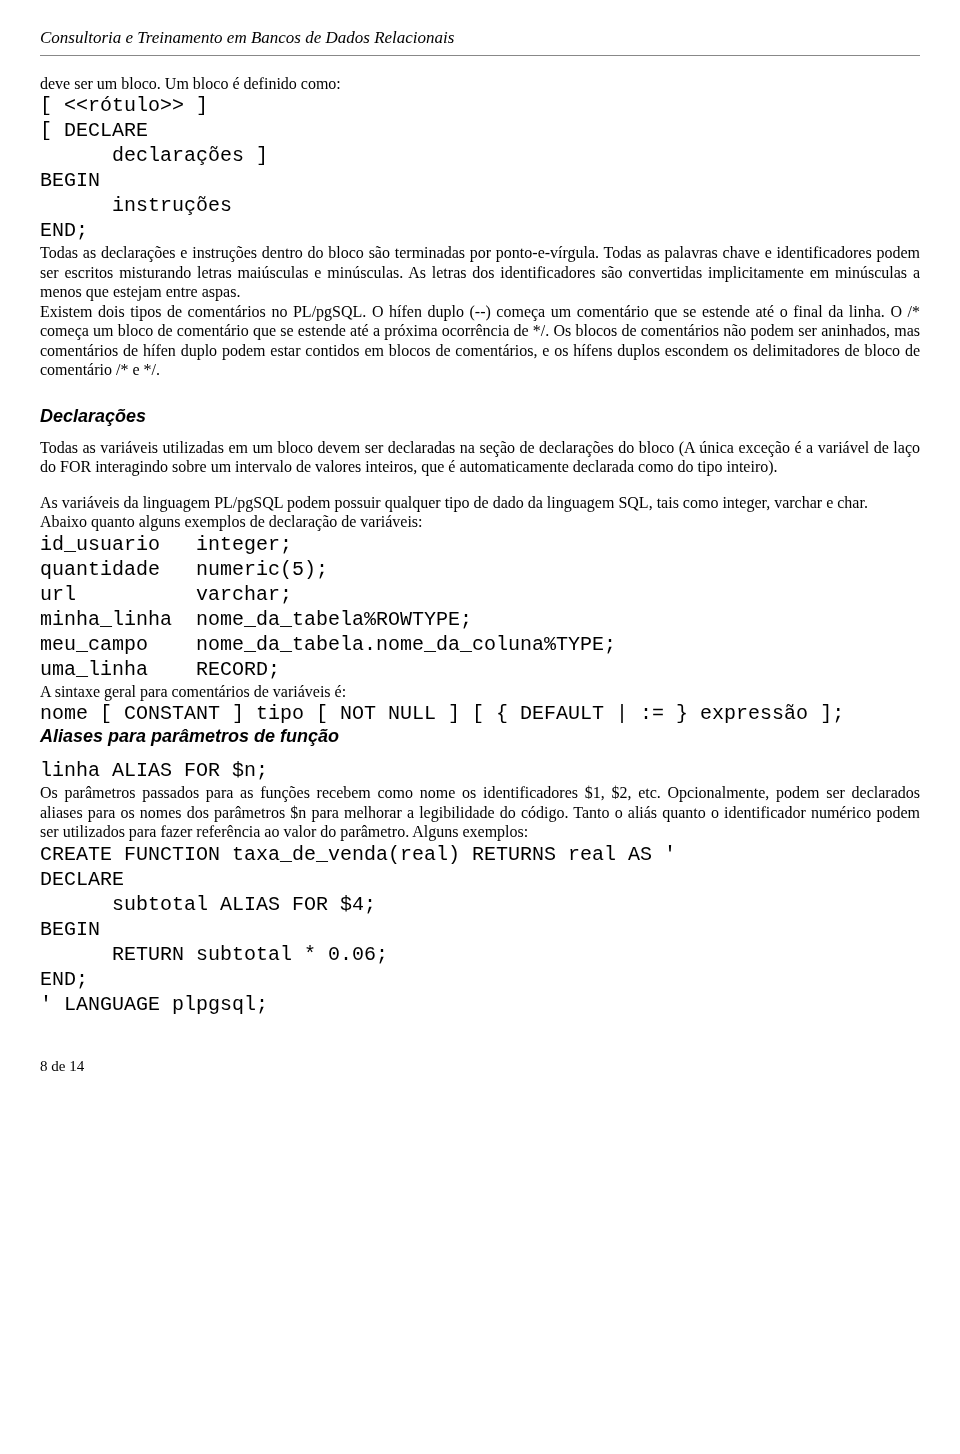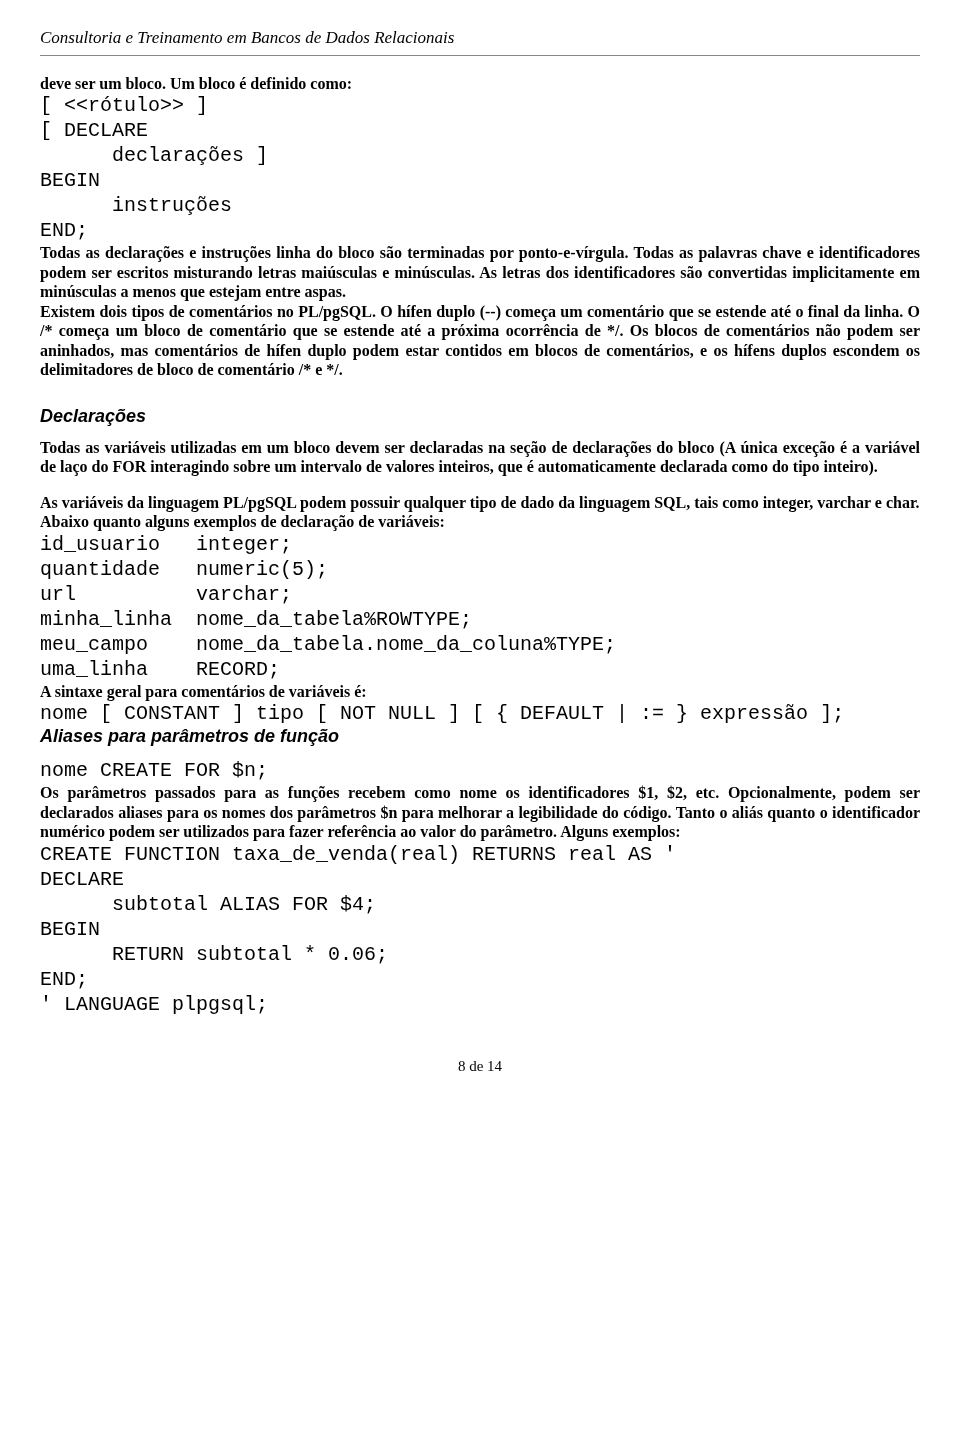--- a/index.html
+++ b/index.html
@@ -22,72 +22,70 @@
   }
   .mono {
     font-family: "Courier New", Courier, monospace;
     font-size: 20px;
     white-space: pre;
     line-height: 1.25;
   }
   .para {
     text-align: justify;
     margin: 0;
-    font-weight: bold;
   }
   .section-heading {
     font-family: Arial, Helvetica, sans-serif;
     font-weight: bold;
     font-style: italic;
     font-size: 18px;
     margin-bottom: 10px;
   }
   .footer {
     margin-top: 40px;
     font-size: 15px;
-    text-align: center;
   }
   .gap-big {
     height: 26px;
   }
 </style>
 </head>
 <body>
 
 <div class="header">Consultoria e Treinamento em Bancos de Dados Relacionais</div>
 
 <div class="para">deve ser um bloco. Um bloco é definido como:</div>
 <div class="mono">[ &lt;&lt;rótulo&gt;&gt; ]
 [ DECLARE
       declarações ]
 BEGIN
       instruções
 END;</div>
-<p class="para">Todas as declarações e instruções linha do bloco são terminadas por ponto-e-vírgula. Todas as palavras chave e identificadores podem ser escritos misturando letras maiúsculas e minúsculas. As letras dos identificadores são convertidas implicitamente em minúsculas a menos que estejam entre aspas.</p>
+<p class="para">Todas as declarações e instruções dentro do bloco são terminadas por ponto-e-vírgula. Todas as palavras chave e identificadores podem ser escritos misturando letras maiúsculas e minúsculas. As letras dos identificadores são convertidas implicitamente em minúsculas a menos que estejam entre aspas.</p>
 <p class="para">Existem dois tipos de comentários no PL/pgSQL. O hífen duplo (--) começa um comentário que se estende até o final da linha. O /* começa um bloco de comentário que se estende até a próxima ocorrência de */. Os blocos de comentários não podem ser aninhados, mas comentários de hífen duplo podem estar contidos em blocos de comentários, e os hífens duplos escondem os delimitadores de bloco de comentário /* e */.</p>
 
 <div class="gap-big"></div>
 
 <div class="section-heading">Declarações</div>
 
 <p class="para">Todas as variáveis utilizadas em um bloco devem ser declaradas na seção de declarações do bloco (A única exceção é a variável de laço do FOR interagindo sobre um intervalo de valores inteiros, que é automaticamente declarada como do tipo inteiro).</p>
 <p class="para" style="margin-top:16px">As variáveis da linguagem PL/pgSQL podem possuir qualquer tipo de dado da linguagem SQL, tais como integer, varchar e char.</p>
 <div class="para">Abaixo quanto alguns exemplos de declaração de variáveis:</div>
 <div class="mono">id_usuario   integer;
 quantidade   numeric(5);
 url          varchar;
 minha_linha  nome_da_tabela%ROWTYPE;
 meu_campo    nome_da_tabela.nome_da_coluna%TYPE;
 uma_linha    RECORD;</div>
 <div class="para">A sintaxe geral para comentários de variáveis é:</div>
 <div class="mono">nome [ CONSTANT ] tipo [ NOT NULL ] [ { DEFAULT | := } expressão ];</div>
 
 <div class="section-heading">Aliases para parâmetros de função</div>
 
-<div class="mono">nome CREATE FOR $n;</div>
+<div class="mono">linha ALIAS FOR $n;</div>
 <p class="para">Os parâmetros passados para as funções recebem como nome os identificadores $1, $2, etc. Opcionalmente, podem ser declarados aliases para os nomes dos parâmetros $n para melhorar a legibilidade do código. Tanto o aliás quanto o identificador numérico podem ser utilizados para fazer referência ao valor do parâmetro. Alguns exemplos:</p>
 <div class="mono">CREATE FUNCTION taxa_de_venda(real) RETURNS real AS '
 DECLARE
       subtotal ALIAS FOR $4;
 BEGIN
       RETURN subtotal * 0.06;
 END;
 ' LANGUAGE plpgsql;</div>
 
 <div class="footer">8 de 14</div>

